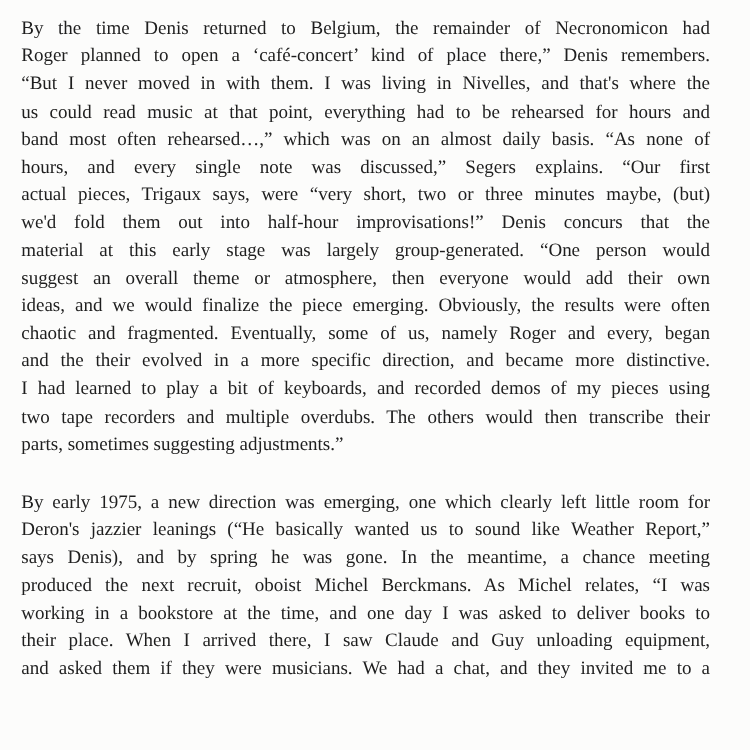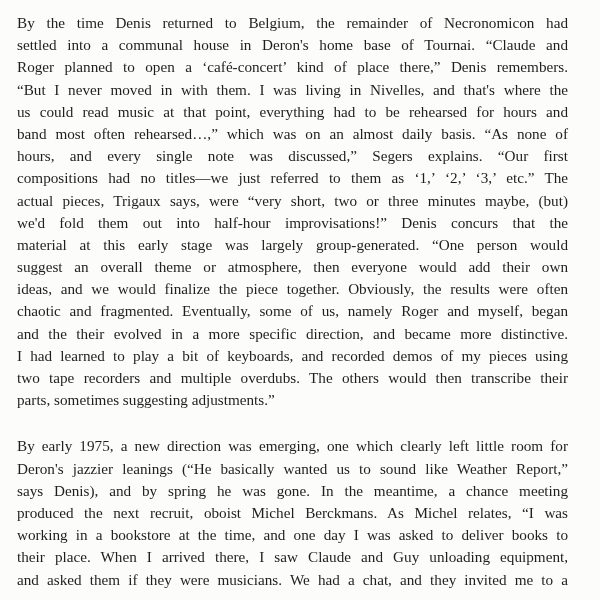--- a/index.html
+++ b/index.html
@@ -31,33 +31,31 @@
   }
   .line.last { text-align-last: left; }
   .gap { height: 24px; }
 </style>
 </head>
 <body>
 
 <div class="page">
   <p class="para">
     <span class="line">By the time Denis returned to Belgium, the remainder of Necronomicon had</span>
-    <span class="line">settled into a communal house in Deron's home base of Tournai. “Claude and</span>
     <span class="line">Roger planned to open a ‘café-concert’ kind of place there,” Denis remembers.</span>
     <span class="line">“But I never moved in with them. I was living in Nivelles, and that's where the</span>
     <span class="line">us could read music at that point, everything had to be rehearsed for hours and</span>
     <span class="line">band most often rehearsed…,” which was on an almost daily basis. “As none of</span>
     <span class="line">hours, and every single note was discussed,” Segers explains. “Our first</span>
-    <span class="line">compositions had no titles—we just referred to them as ‘1,’ ‘2,’ ‘3,’ etc.” The</span>
     <span class="line">actual pieces, Trigaux says, were “very short, two or three minutes maybe, (but)</span>
     <span class="line">we'd fold them out into half-hour improvisations!” Denis concurs that the</span>
     <span class="line">material at this early stage was largely group-generated. “One person would</span>
     <span class="line">suggest an overall theme or atmosphere, then everyone would add their own</span>
-    <span class="line">ideas, and we would finalize the piece together. Obviously, the results were often</span>
-    <span class="line">chaotic and fragmented. Eventually, some of us, namely Roger and myself, began</span>
+    <span class="line">ideas, and we would finalize the piece emerging. Obviously, the results were often</span>
+    <span class="line">chaotic and fragmented. Eventually, some of us, namely Roger and every, began</span>
     <span class="line">and the their evolved in a more specific direction, and became more distinctive.</span>
     <span class="line">I had learned to play a bit of keyboards, and recorded demos of my pieces using</span>
     <span class="line">two tape recorders and multiple overdubs. The others would then transcribe their</span>
     <span class="line last">parts, sometimes suggesting adjustments.”</span>
   </p>
   <div class="gap"></div>
   <p class="para">
     <span class="line">By early 1975, a new direction was emerging, one which clearly left little room for</span>
     <span class="line">Deron's jazzier leanings (“He basically wanted us to sound like Weather Report,”</span>
     <span class="line">says Denis), and by spring he was gone. In the meantime, a chance meeting</span>

